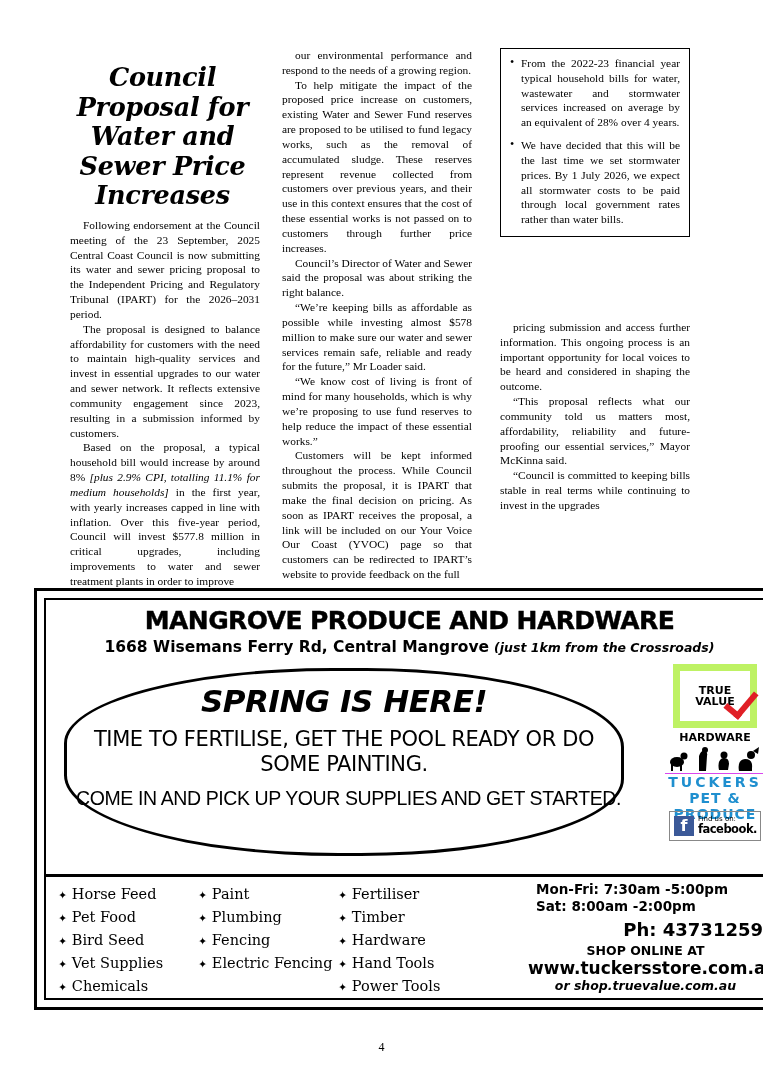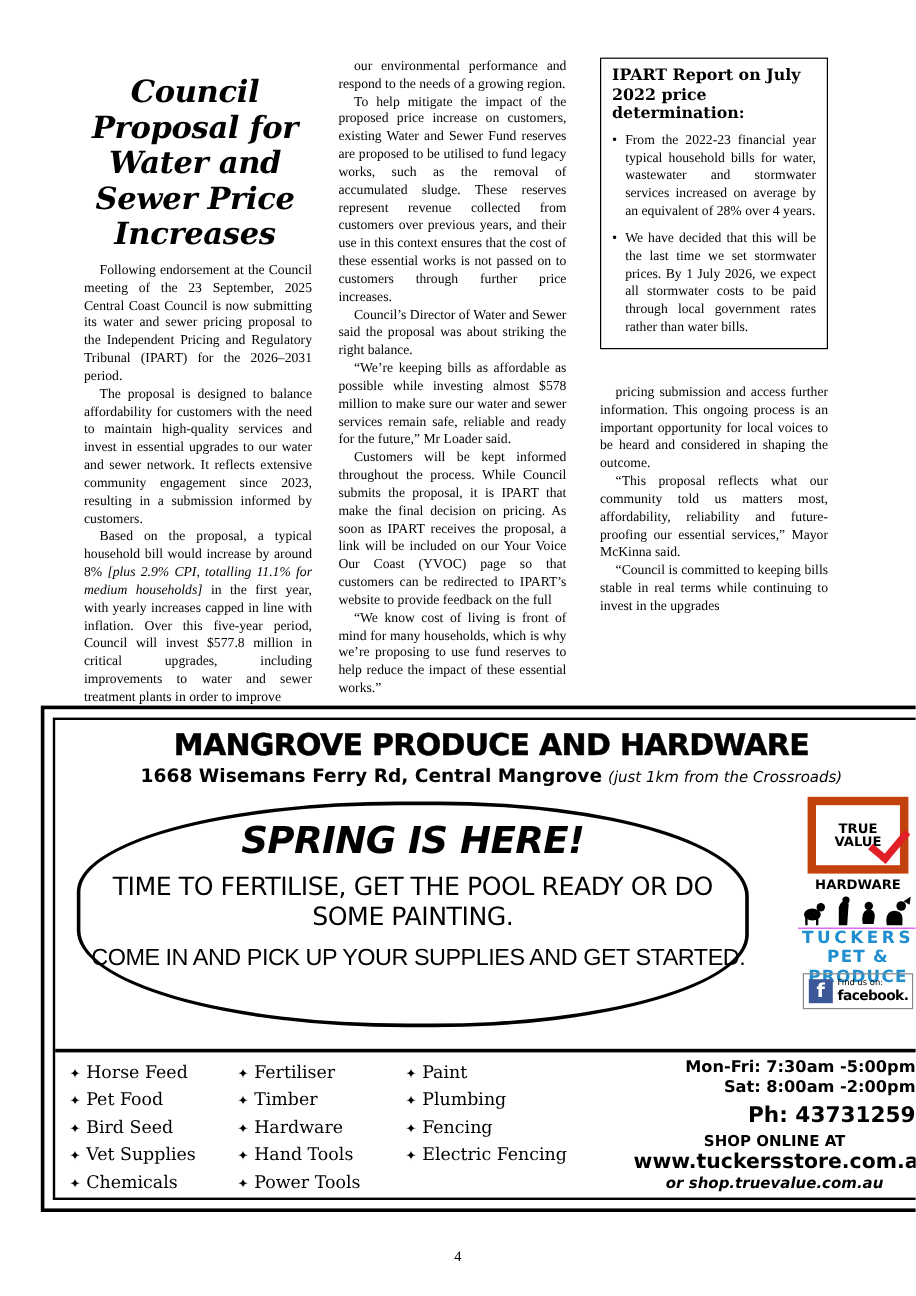--- a/index.html
+++ b/index.html
@@ -133,21 +133,21 @@
   }
   .ad-sub {
     text-align: center;
     font-family: "DejaVu Sans", sans-serif;
     font-size: 15.5px;
     margin-top: 3px;
   }
   .ad-sub .small {
     font-size: 12.5px;
     font-style: italic;
-    font-weight: normal;
+    font-weight: bold;
     text-align: center;
   }
   .ad-sub .bold { font-weight: bold; }
 
   .blob {
     position: absolute;
     left: 18px;
     top: 62px;
     width: 560px;
     height: 188px;
@@ -185,21 +185,21 @@
   .tv-logo {
     position: absolute;
     right: 16px;
     top: 58px;
     width: 84px;
     text-align: center;
   }
   .tv-box {
     width: 84px;
     height: 64px;
-    background: #c2410c;
+    background: #bef264;
     position: relative;
     box-sizing: border-box;
   }
   .tv-inner {
     position: absolute;
     left: 7px; top: 7px; right: 7px; bottom: 7px;
     background: #fff;
     display: flex;
     flex-direction: column;
     align-items: center;
@@ -319,21 +319,21 @@
     right: 10px;
     top: 4px;
     width: 235px;
     text-align: center;
     font-family: "DejaVu Sans", sans-serif;
   }
   .contact .hours {
     font-size: 13.5px;
     font-weight: bold;
     line-height: 1.25;
-    text-align: right;
+    text-align: left;
     padding-left: 8px;
   }
   .contact .ph {
     font-size: 18px;
     font-weight: bold;
     margin-top: 4px;
     text-align: right;
     padding-left: 8px;
   }
   .contact .shop {
@@ -374,26 +374,25 @@
       <p class="first">Following endorsement at the Council meeting of the 23 September, 2025 Central Coast Council is now submitting its water and sewer pricing proposal to the Independent Pricing and Regulatory Tribunal (IPART) for the 2026–2031 period.</p>
       <p>The proposal is designed to balance affordability for customers with the need to maintain high-quality services and invest in essential upgrades to our water and sewer network. It reflects extensive community engagement since 2023, resulting in a submission informed by customers.</p>
       <p>Based on the proposal, a typical household bill would increase by around 8% <em class="it">[plus 2.9% CPI, totalling 11.1% for medium households]</em> in the first year, with yearly increases capped in line with inflation. Over this five-year period, Council will invest $577.8 million in critical upgrades, including improvements to water and sewer treatment plants in order to improve</p>
     </div>
 
     <div class="col" id="col2">
       <p class="first">our environmental performance and respond to the needs of a growing region.</p>
       <p>To help mitigate the impact of the proposed price increase on customers, existing Water and Sewer Fund reserves are proposed to be utilised to fund legacy works, such as the removal of accumulated sludge. These reserves represent revenue collected from customers over previous years, and their use in this context ensures that the cost of these essential works is not passed on to customers through further price increases.</p>
       <p>Council’s Director of Water and Sewer said the proposal was about striking the right balance.</p>
       <p>“We’re keeping bills as affordable as possible while investing almost $578 million to make sure our water and sewer services remain safe, reliable and ready for the future,” Mr Loader said.</p>
+      <p>“We know cost of living is front of mind for many households, which is why we’re proposing to use fund reserves to help reduce the impact of these essential works.”</p>
       <p>Customers will be kept informed throughout the process. While Council submits the proposal, it is IPART that make the final decision on pricing. As soon as IPART receives the proposal, a link will be included on our Your Voice Our Coast (YVOC) page so that customers can be redirected to IPART’s website to provide feedback on the full</p>
-      <p>“We know cost of living is front of mind for many households, which is why we’re proposing to use fund reserves to help reduce the impact of these essential works.”</p>
     </div>
 
     <div class="ipart-box">
-      <div class="ipart-title">IPART Report on July 2022 price determination:</div>
       <div class="ipart-list">
         <div class="ipart-item">
           <span class="bullet">•</span>
           <span>From the 2022-23 financial year typical household bills for water, wastewater and stormwater services increased on average by an equivalent of 28% over 4 years.</span>
         </div>
         <div class="ipart-item">
           <span class="bullet">•</span>
           <span>We have decided that this will be the last time we set stormwater prices. By 1 July 2026, we expect all stormwater costs to be paid through local government rates rather than water bills.</span>
         </div>
       </div>
@@ -465,31 +464,31 @@
       <div class="ad-bottom">
         <div class="prod-cols">
           <div class="prod-col">
             <div class="itm"><span class="d">✦</span> <span>Horse Feed</span></div>
             <div class="itm"><span class="d">✦</span> <span>Pet Food</span></div>
             <div class="itm"><span class="d">✦</span> <span>Bird Seed</span></div>
             <div class="itm"><span class="d">✦</span> <span>Vet Supplies</span></div>
             <div class="itm"><span class="d">✦</span> <span>Chemicals</span></div>
           </div>
           <div class="prod-col">
+            <div class="itm"><span class="d">✦</span> <span>Paint</span></div>
+            <div class="itm"><span class="d">✦</span> <span>Plumbing</span></div>
+            <div class="itm"><span class="d">✦</span> <span>Fencing</span></div>
+            <div class="itm"><span class="d">✦</span> <span>Electric Fencing</span></div>
+          </div>
+          <div class="prod-col">
             <div class="itm"><span class="d">✦</span> <span>Fertiliser</span></div>
             <div class="itm"><span class="d">✦</span> <span>Timber</span></div>
             <div class="itm"><span class="d">✦</span> <span>Hardware</span></div>
             <div class="itm"><span class="d">✦</span> <span>Hand Tools</span></div>
             <div class="itm"><span class="d">✦</span> <span>Power Tools</span></div>
-          </div>
-          <div class="prod-col">
-            <div class="itm"><span class="d">✦</span> <span>Paint</span></div>
-            <div class="itm"><span class="d">✦</span> <span>Plumbing</span></div>
-            <div class="itm"><span class="d">✦</span> <span>Fencing</span></div>
-            <div class="itm"><span class="d">✦</span> <span>Electric Fencing</span></div>
           </div>
         </div>
 
         <div class="contact">
           <div class="hours">Mon-Fri: 7:30am -5:00pm</div>
           <div class="hours">Sat:     8:00am -2:00pm</div>
           <div class="ph">Ph: 43731259</div>
           <div class="shop">SHOP ONLINE AT</div>
           <div class="url">www.tuckersstore.com.au</div>
           <div class="url2">or shop.truevalue.com.au</div>

